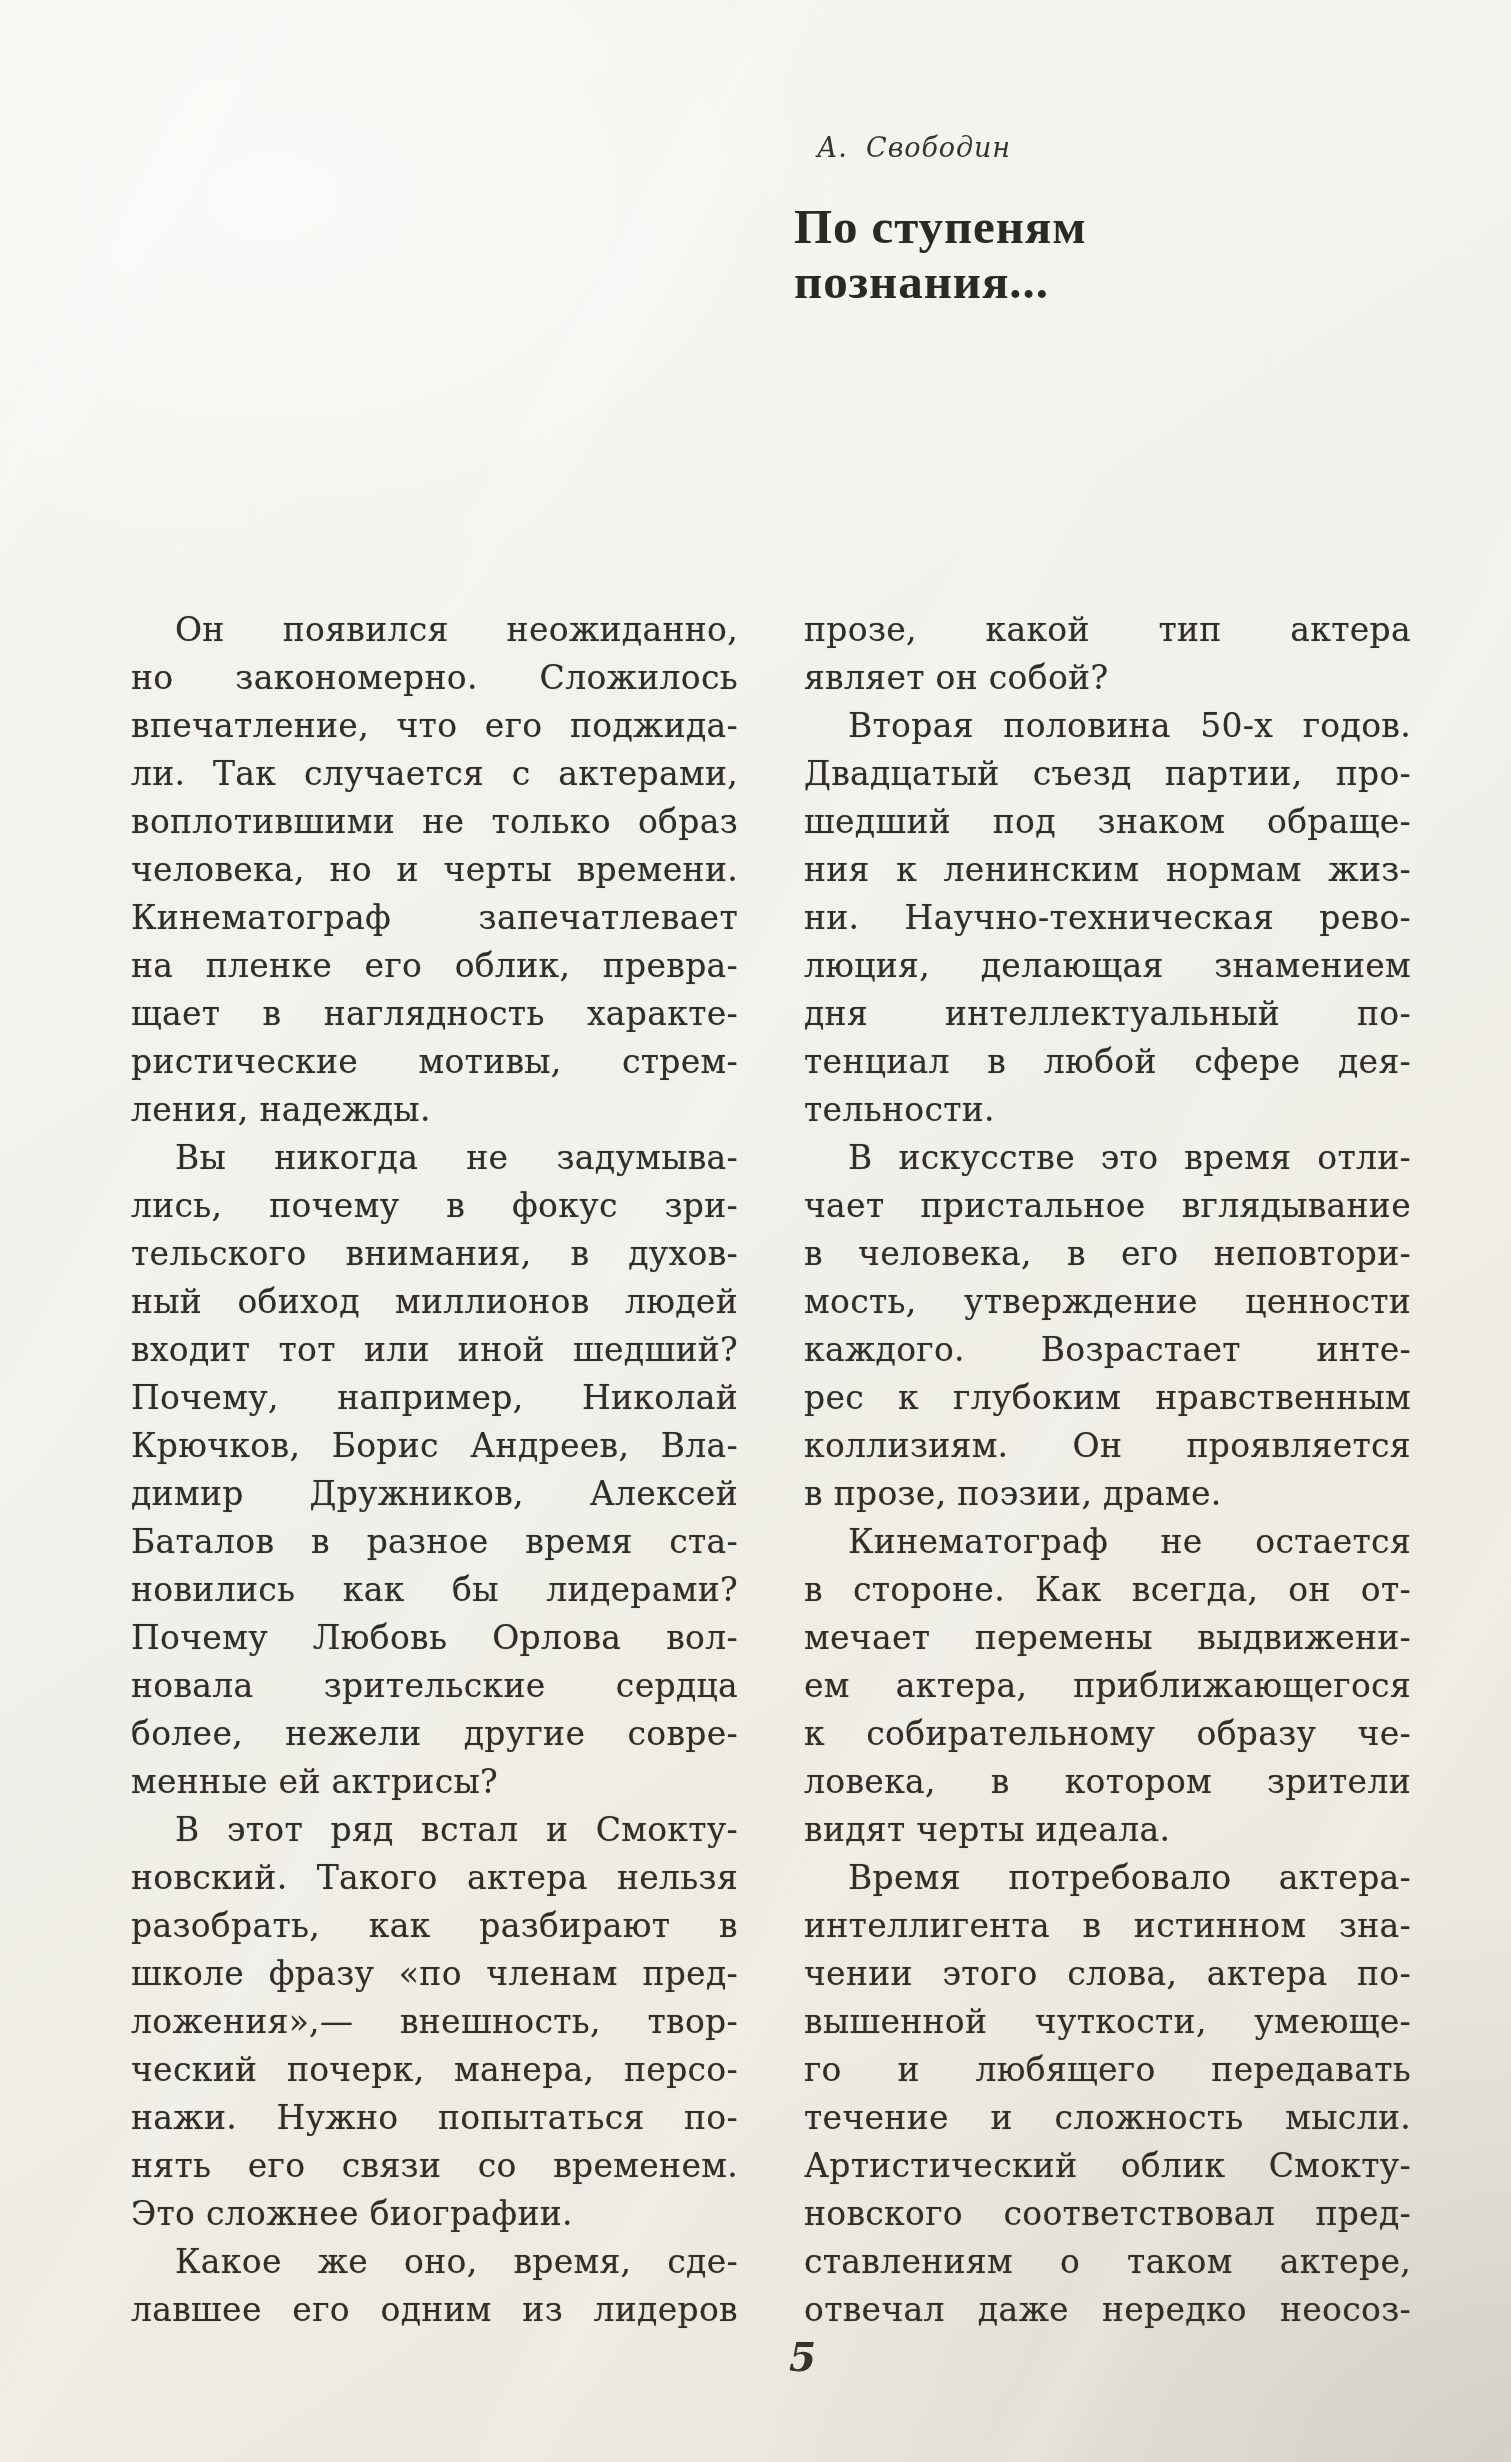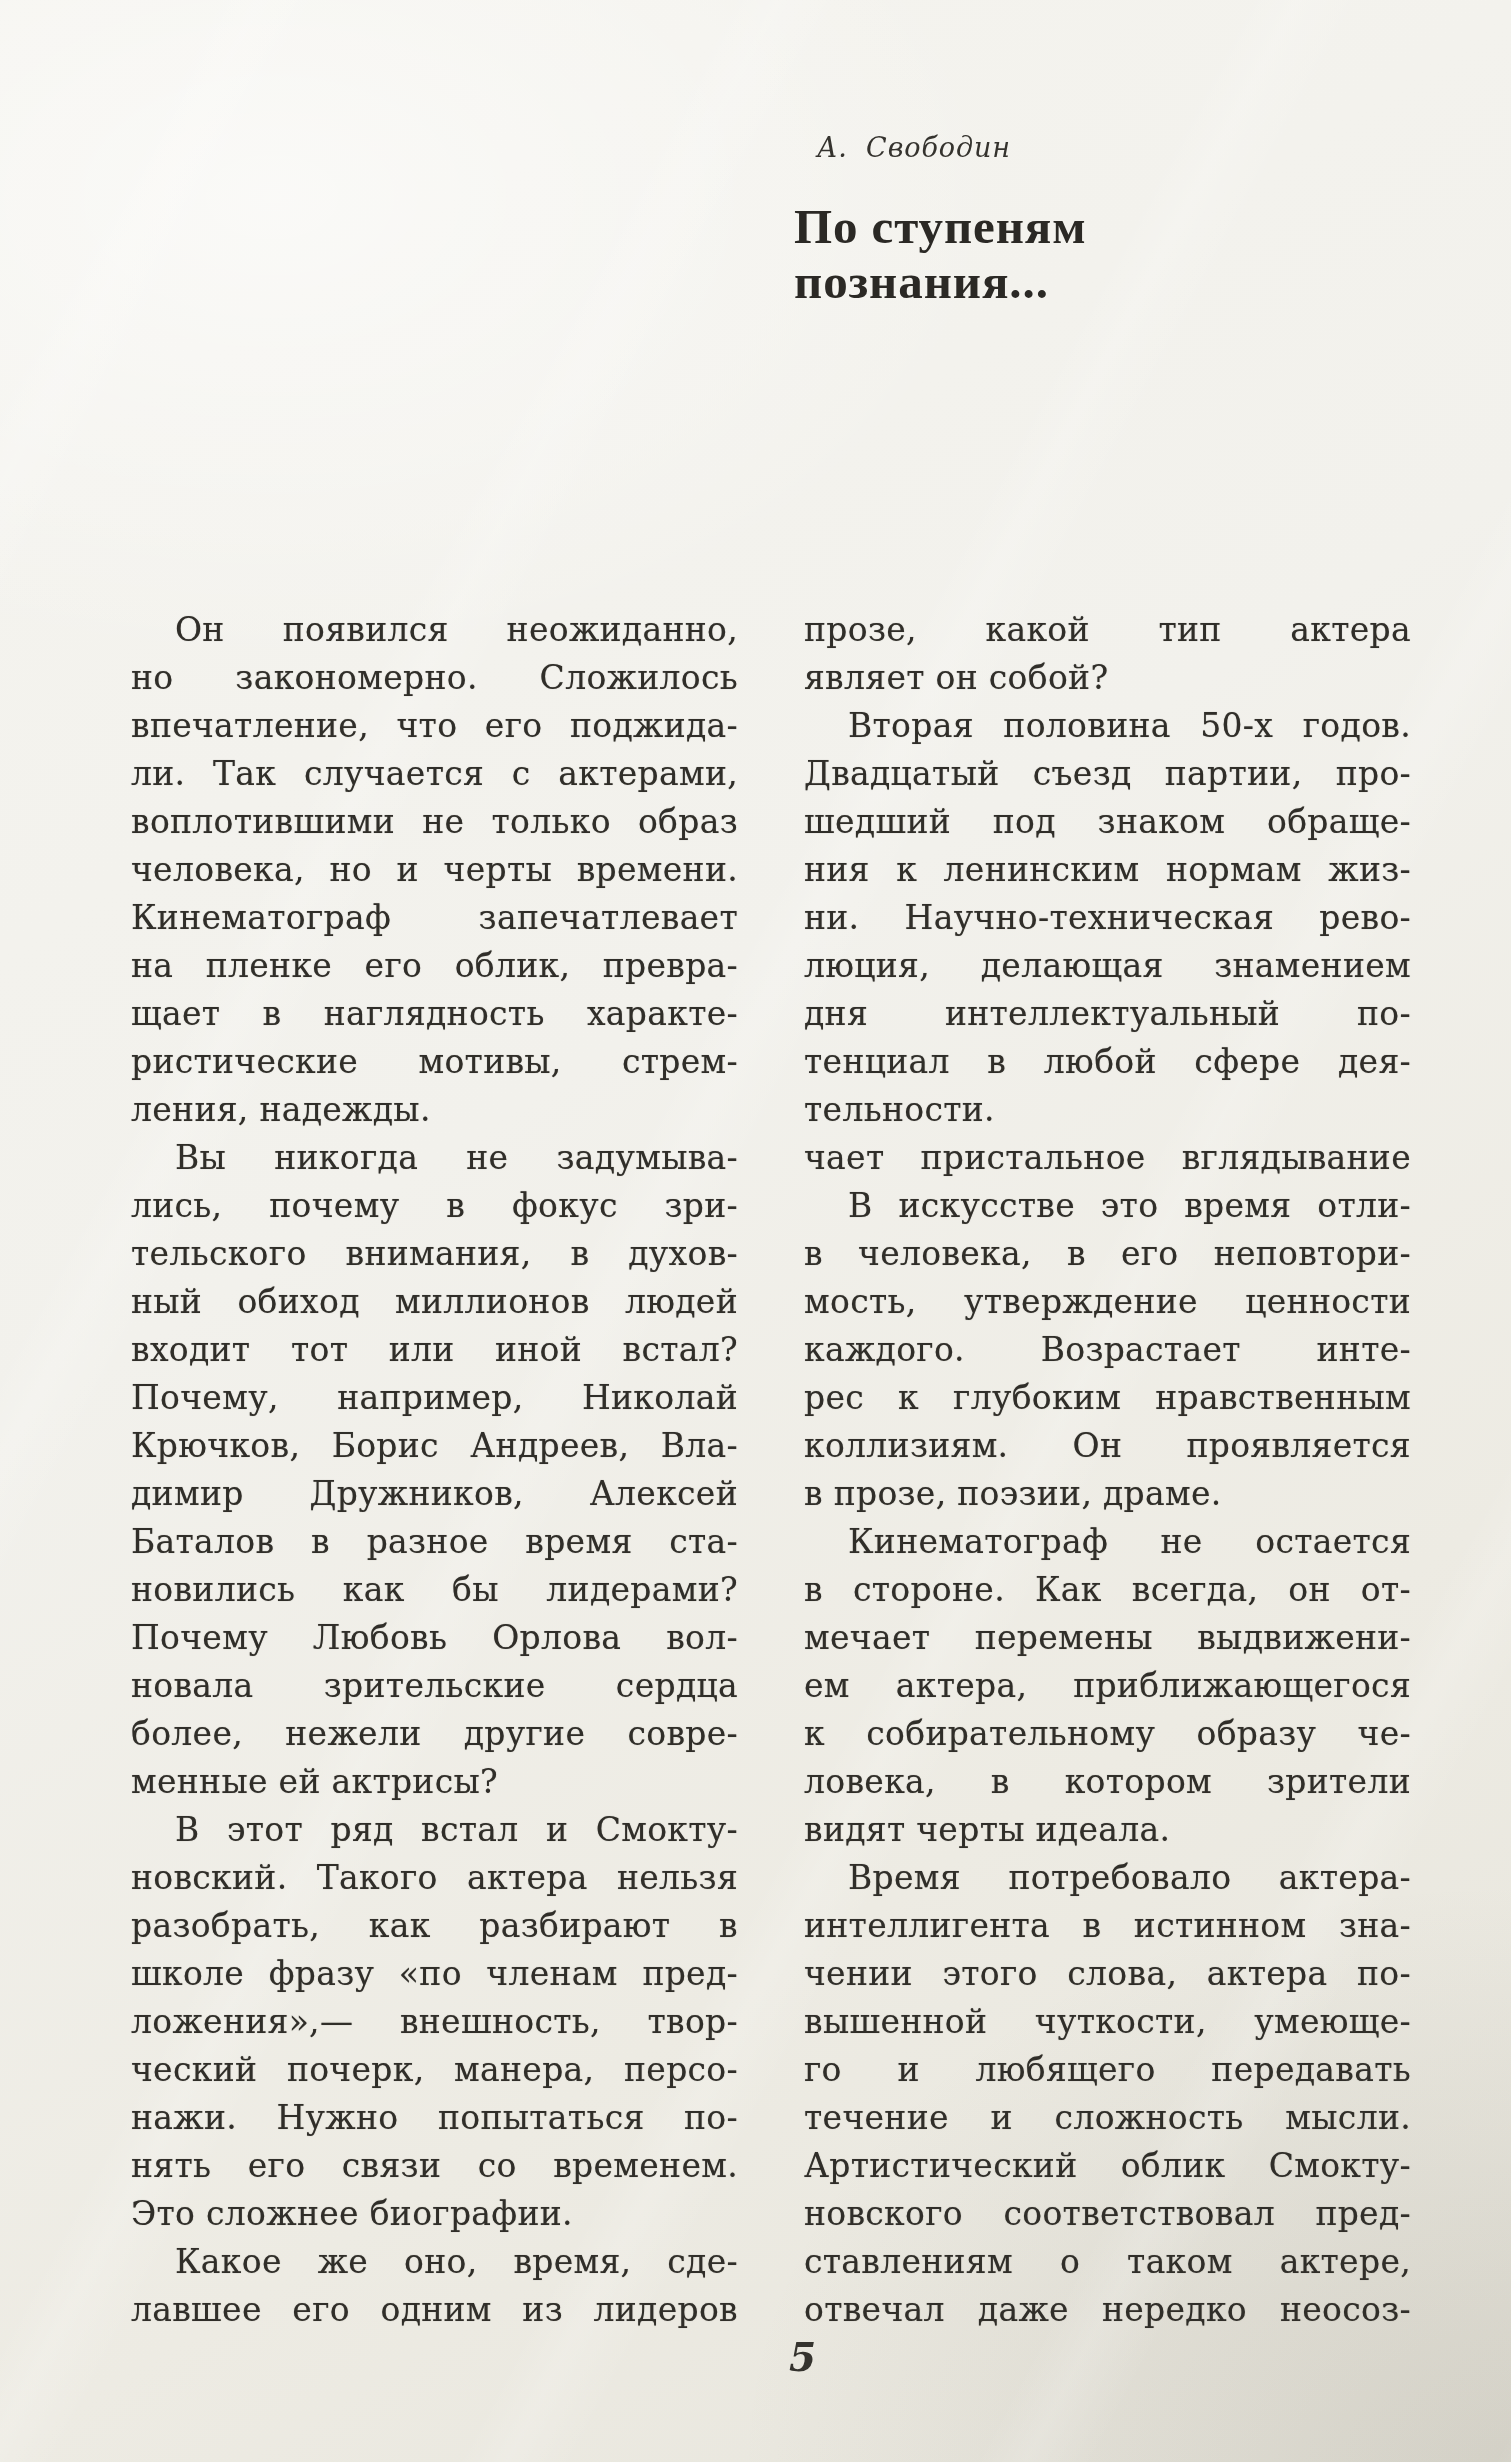--- a/index.html
+++ b/index.html
@@ -111,21 +111,21 @@
       <div class="line">человека, но и черты времени.</div>
       <div class="line">Кинематограф запечатлевает</div>
       <div class="line">на пленке его облик, превра-</div>
       <div class="line">щает в наглядность характе-</div>
       <div class="line">ристические мотивы, стрем-</div>
       <div class="line end">ления, надежды.</div>
       <div class="line indent">Вы никогда не задумыва-</div>
       <div class="line">лись, почему в фокус зри-</div>
       <div class="line">тельского внимания, в духов-</div>
       <div class="line">ный обиход миллионов людей</div>
-      <div class="line">входит тот или иной встал?</div>
+      <div class="line">входит тот или иной шедший?</div>
       <div class="line">Почему, например, Николай</div>
       <div class="line">Крючков, Борис Андреев, Вла-</div>
       <div class="line">димир Дружников, Алексей</div>
       <div class="line">Баталов в разное время ста-</div>
       <div class="line">новились как бы лидерами?</div>
       <div class="line">Почему Любовь Орлова вол-</div>
       <div class="line">новала зрительские сердца</div>
       <div class="line">более, нежели другие совре-</div>
       <div class="line end">менные ей актрисы?</div>
       <div class="line indent">В этот ряд встал и Смокту-</div>
@@ -146,22 +146,22 @@
       <div class="line end">являет он собой?</div>
       <div class="line indent">Вторая половина 50-х годов.</div>
       <div class="line">Двадцатый съезд партии, про-</div>
       <div class="line">шедший под знаком обраще-</div>
       <div class="line">ния к ленинским нормам жиз-</div>
       <div class="line">ни. Научно-техническая рево-</div>
       <div class="line">люция, делающая знамением</div>
       <div class="line">дня интеллектуальный по-</div>
       <div class="line">тенциал в любой сфере дея-</div>
       <div class="line end">тельности.</div>
+      <div class="line indent">В искусстве это время отли-</div>
       <div class="line">чает пристальное вглядывание</div>
-      <div class="line indent">В искусстве это время отли-</div>
       <div class="line">в человека, в его неповтори-</div>
       <div class="line">мость, утверждение ценности</div>
       <div class="line">каждого. Возрастает инте-</div>
       <div class="line">рес к глубоким нравственным</div>
       <div class="line">коллизиям. Он проявляется</div>
       <div class="line end">в прозе, поэзии, драме.</div>
       <div class="line indent">Кинематограф не остается</div>
       <div class="line">в стороне. Как всегда, он от-</div>
       <div class="line">мечает перемены выдвижени-</div>
       <div class="line">ем актера, приближающегося</div>

